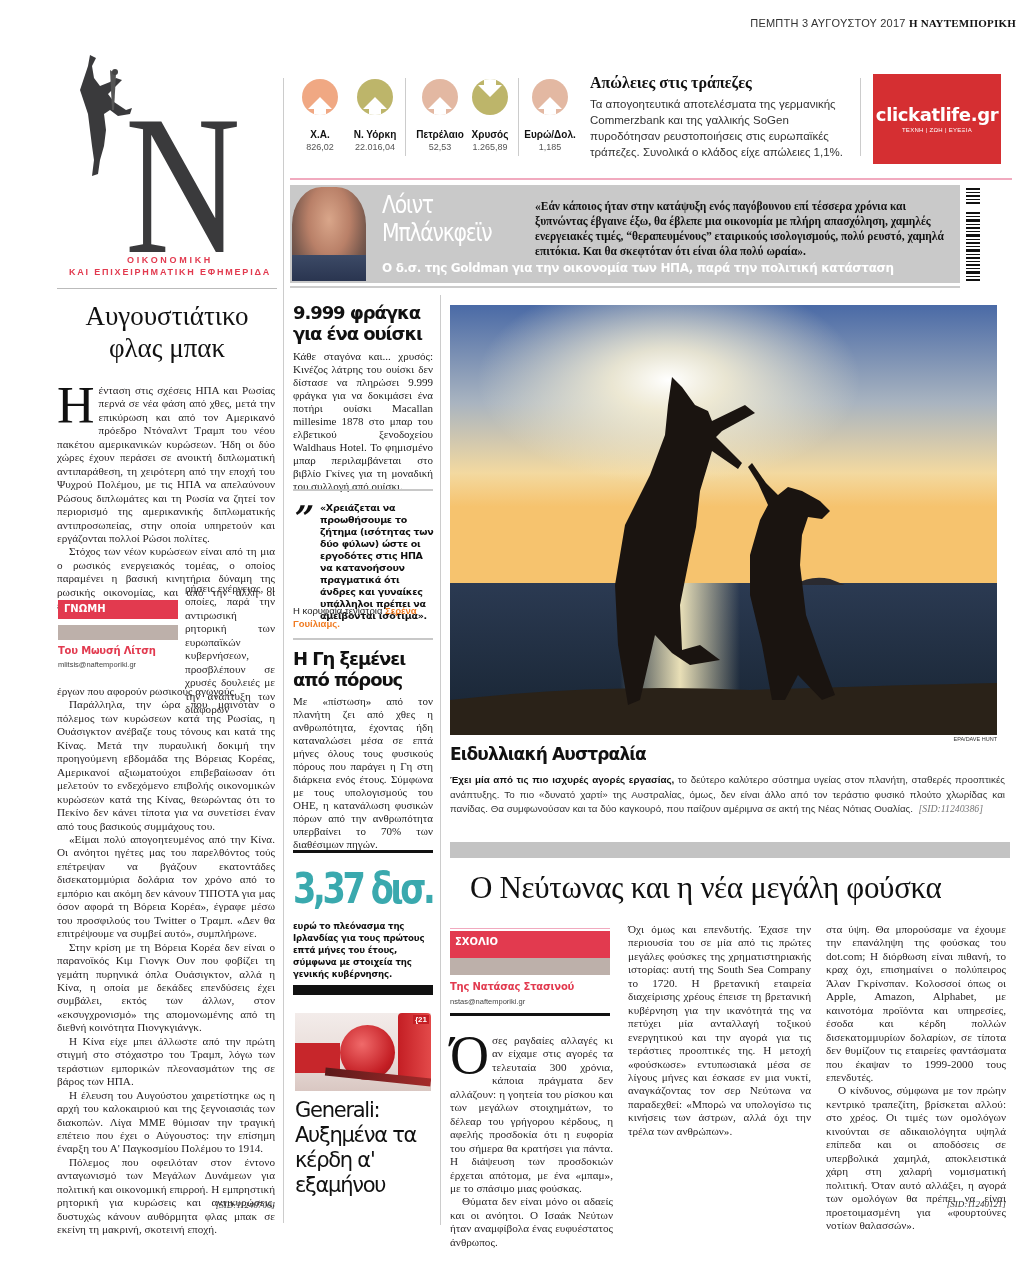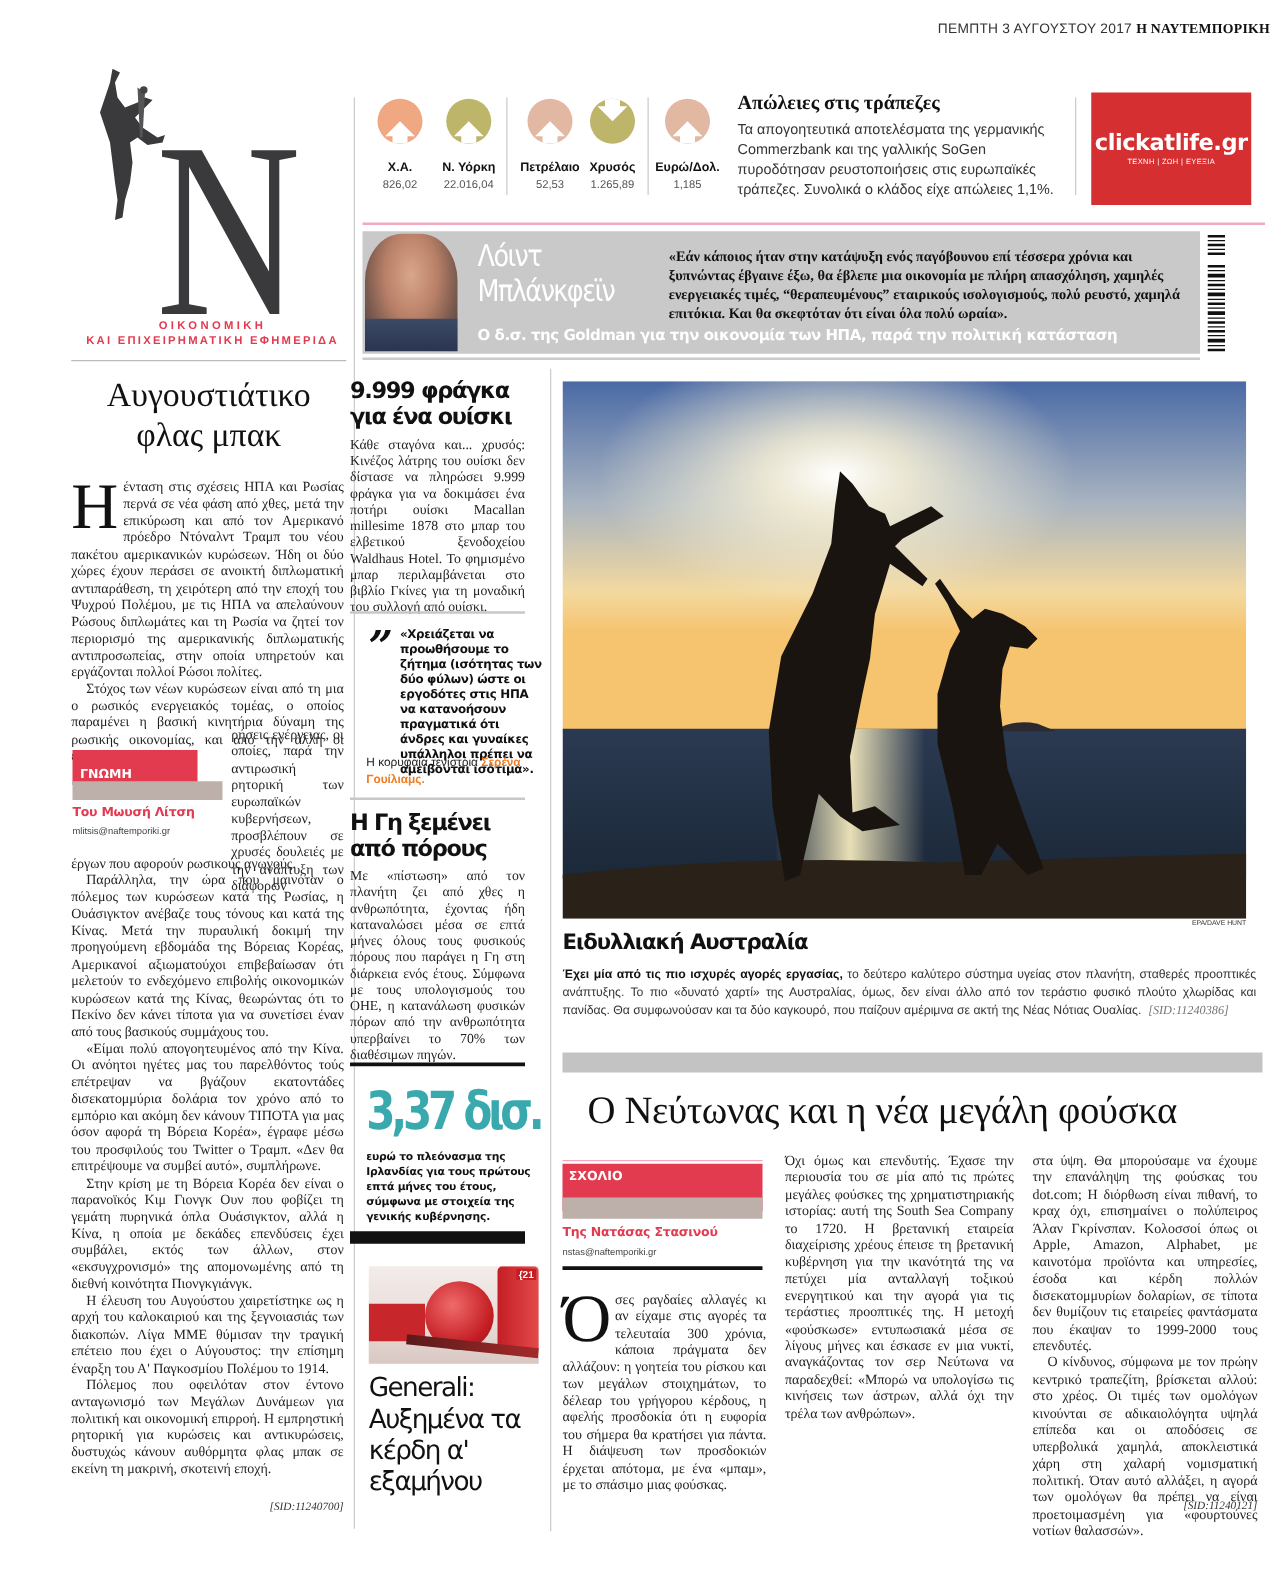--- a/index.html
+++ b/index.html
@@ -42,30 +42,30 @@
   #quote-banner .caption { position: absolute; left: 92px; top: 76px; font-family: "DejaVu Sans", sans-serif; font-size: 12px; color: #fff; font-weight: bold; letter-spacing: -0.03em; }
   #barcode { left: 966px; top: 188px; width: 20px; height: 95px; }
   #grey-rule { left: 290px; top: 286px; width: 670px; height: 2px; background: #ccc; }
 
   
   #editorial-title { left: 57px; top: 300px; width: 220px; text-align: center; font-family: "Liberation Serif", serif; font-size: 27px; line-height: 32px; color: #111; }
   .body-text { font-family: "Liberation Serif", serif; font-size: 11.2px; line-height: 13.45px; color: #231f20; text-align: justify; }
   #ed-p1 { left: 57px; top: 384px; width: 218px; }
   .dropcap-H { float: left; font-family: "Liberation Serif", serif; font-size: 52px; line-height: 40px; margin: 2px 4px 0 0; color: #111; }
   #ed-narrow { left: 185px; top: 582px; width: 90px; }
-  #gnomi-label { left: 58px; top: 600px; width: 100px; height: 19px; background: #e23a4f; color: #fff; font-family: "DejaVu Sans", sans-serif; font-weight: bold; font-size: 10px; padding: 14px 6px; }
+  #gnomi-label { left: 58px; top: 600px; width: 120px; height: 19px; background: #e23a4f; color: #fff; font-family: "DejaVu Sans", sans-serif; font-weight: bold; font-size: 10px; padding: 3px 6px; }
   #gnomi-band { left: 58px; top: 625px; width: 120px; height: 15px; background: #bdb0aa; }
   #gnomi-author { left: 58px; top: 645px; font-family: "DejaVu Sans", sans-serif; font-weight: bold; font-size: 10px; color: #e23a4f; letter-spacing: -0.02em; }
   #gnomi-email { left: 58px; top: 660px; font-family: "Liberation Sans", sans-serif; font-size: 7.5px; color: #444; }
   #ed-p2 { left: 57px; top: 685px; width: 218px; }
   #ed-sid { left: 57px; top: 1200px; width: 218px; text-align: right; font-style: italic; font-family: "Liberation Serif", serif; font-size: 9px; color: #333; }
   .indent { text-indent: 12px; }
 
   
-  .mid { left: 280px; width: 140px; }
+  .mid { left: 293px; width: 140px; }
   #vrule-mid { left: 440px; top: 295px; width: 1px; height: 930px; background: #ccc; }
   .mid-head { font-family: "DejaVu Sans", sans-serif; font-weight: bold; font-size: 18px; line-height: 21px; color: #111; letter-spacing: -0.06em; }
   .mid-body { font-family: "Liberation Serif", serif; font-size: 11px; line-height: 13px; color: #222; text-align: justify; }
   .grey-rule { height: 2px; background: #c8c8c8; }
   .black-rule { height: 3px; background: #111; }
   #quote-marks { left: 293px; top: 503px; font-family: "DejaVu Serif", serif; font-size: 34px; font-weight: bold; line-height: 30px; color: #111; transform: skewX(-12deg); }
   #serena-quote { left: 320px; top: 502px; width: 115px; font-family: "DejaVu Sans", sans-serif; font-size: 9.5px; font-weight: bold; line-height: 12px; color: #111; letter-spacing: -0.03em; }
   #serena-caption { left: 293px; top: 604px; width: 140px; font-family: "Liberation Sans", sans-serif; font-size: 9.5px; line-height: 13px; color: #222; }
   #serena-caption .hl { color: #f07b22; font-weight: bold; }
   #big-number { left: 293px; top: 866px; font-family: "DejaVu Sans", sans-serif; font-weight: bold; font-size: 42px; color: #3aa9ae; letter-spacing: -0.1em; transform: scaleX(0.8); transform-origin: left top; line-height: 46px; }
@@ -224,20 +224,21 @@
 <div id="ed-narrow" class="abs body-text">ρήσεις ενέργειας, οι οποίες, παρά την αντιρωσική ρητορική των ευρωπαϊκών κυβερνήσεων, προσβλέπουν σε χρυσές δουλειές με την ανάπτυξη των διάφορων</div>
 <div id="gnomi-label" class="abs">ΓΝΩΜΗ</div>
 <div id="gnomi-band" class="abs"></div>
 <div id="gnomi-author" class="abs">Του Μωυσή Λίτση</div>
 <div id="gnomi-email" class="abs">mlitsis@naftemporiki.gr</div>
 <div id="ed-p2" class="abs body-text">
   <div>έργων που αφορούν ρωσικούς αγωγούς.</div>
   <div class="indent">Παράλληλα, την ώρα που μαινόταν ο πόλεμος των κυρώσεων κατά της Ρωσίας, η Ουάσιγκτον ανέβαζε τους τόνους και κατά της Κίνας. Μετά την πυραυλική δοκιμή την προηγούμενη εβδομάδα της Βόρειας Κορέας, Αμερικανοί αξιωματούχοι επιβεβαίωσαν ότι μελετούν το ενδεχόμενο επιβολής οικονομικών κυρώσεων κατά της Κίνας, θεωρώντας ότι το Πεκίνο δεν κάνει τίποτα για να συνετίσει έναν από τους βασικούς συμμάχους του.</div>
   <div class="indent">«Είμαι πολύ απογοητευμένος από την Κίνα. Οι ανόητοι ηγέτες μας του παρελθόντος τούς επέτρεψαν να βγάζουν εκατοντάδες δισεκατομμύρια δολάρια τον χρόνο από το εμπόριο και ακόμη δεν κάνουν ΤΙΠΟΤΑ για μας όσον αφορά τη Βόρεια Κορέα», έγραφε μέσω του προσφιλούς του Twitter ο Τραμπ. «Δεν θα επιτρέψουμε να συμβεί αυτό», συμπλήρωνε.</div>
   <div class="indent">Στην κρίση με τη Βόρεια Κορέα δεν είναι ο παρανοϊκός Κιμ Γιονγκ Ουν που φοβίζει τη γεμάτη πυρηνικά όπλα Ουάσιγκτον, αλλά η Κίνα, η οποία με δεκάδες επενδύσεις έχει συμβάλει, εκτός των άλλων, στον «εκσυγχρονισμό» της απομονωμένης από τη διεθνή κοινότητα Πιονγκγιάνγκ.</div>
+  <div class="indent">Η Κίνα είχε μπει άλλωστε από την πρώτη στιγμή στο στόχαστρο του Τραμπ, λόγω των τεράστιων εμπορικών πλεονασμάτων της σε βάρος των ΗΠΑ.</div>
   <div class="indent">Η έλευση του Αυγούστου χαιρετίστηκε ως η αρχή του καλοκαιριού και της ξεγνοιασιάς των διακοπών. Λίγα ΜΜΕ θύμισαν την τραγική επέτειο που έχει ο Αύγουστος: την επίσημη έναρξη του Α' Παγκοσμίου Πολέμου το 1914.</div>
   <div class="indent">Πόλεμος που οφειλόταν στον έντονο ανταγωνισμό των Μεγάλων Δυνάμεων για πολιτική και οικονομική επιρροή. Η εμπρηστική ρητορική για κυρώσεις και αντικυρώσεις, δυστυχώς κάνουν αυθόρμητα φλας μπακ σε εκείνη τη μακρινή, σκοτεινή εποχή.</div>
 </div>
 <div id="ed-sid" class="abs">[SID:11240700]</div>
 
 <div id="vrule-mid" class="abs"></div>
 
 <div class="abs mid mid-head" style="top:302px;">9.999 φράγκα για ένα ουίσκι</div>
 <div class="abs mid mid-body" style="top:350px;">Κάθε σταγόνα και... χρυσός: Κινέζος λάτρης του ουίσκι δεν δίστασε να πληρώσει 9.999 φράγκα για να δοκιμάσει ένα ποτήρι ουίσκι Macallan millesime 1878 στο μπαρ του ελβετικού ξενοδοχείου Waldhaus Hotel. Το φημισμένο μπαρ περιλαμβάνεται στο βιβλίο Γκίνες για τη μοναδική του συλλογή από ουίσκι.</div>
 <div class="abs mid grey-rule" style="top:489px;"></div>
@@ -309,20 +310,21 @@
 <div id="pink-rule-2" class="abs"></div>
 <div id="sxolio-label" class="abs">ΣΧΟΛΙΟ</div>
 <div id="sxolio-band" class="abs"></div>
 <div id="sxolio-author" class="abs">Της Νατάσας Στασινού</div>
 <div id="sxolio-email" class="abs">nstas@naftemporiki.gr</div>
 <div id="sxolio-rule" class="abs"></div>
 
 <div id="nw-col1" class="abs body-text">
   <span class="dropcap-O">Ό</span>
   <span>σες ραγδαίες αλλαγές κι αν είχαμε στις αγορές τα τελευταία 300 χρόνια, κάποια πράγματα δεν αλλάζουν: η γοητεία του ρίσκου και των μεγάλων στοιχημάτων, το δέλεαρ του γρήγορου κέρδους, η αφελής προσδοκία ότι η ευφορία του σήμερα θα κρατήσει για πάντα. Η διάψευση των προσδοκιών έρχεται απότομα, με ένα «μπαμ», με το σπάσιμο μιας φούσκας.</span>
+  <div class="indent">Θύματα δεν είναι μόνο οι αδαείς και οι ανόητοι. Ο Ισαάκ Νεύτων ήταν αναμφίβολα ένας ευφυέστατος άνθρωπος.</div>
 </div>
 <div id="nw-col2" class="abs body-text">
   <div>Όχι όμως και επενδυτής. Έχασε την περιουσία του σε μία από τις πρώτες μεγάλες φούσκες της χρηματιστηριακής ιστορίας: αυτή της South Sea Company το 1720. Η βρετανική εταιρεία διαχείρισης χρέους έπεισε τη βρετανική κυβέρνηση για την ικανότητά της να πετύχει μία ανταλλαγή τοξικού ενεργητικού και την αγορά για τις τεράστιες προοπτικές της. Η μετοχή «φούσκωσε» εντυπωσιακά μέσα σε λίγους μήνες και έσκασε εν μια νυκτί, αναγκάζοντας τον σερ Νεύτωνα να παραδεχθεί: «Μπορώ να υπολογίσω τις κινήσεις των άστρων, αλλά όχι την τρέλα των ανθρώπων».</div>
 </div>
 <div id="nw-col3" class="abs body-text">
   <div>στα ύψη. Θα μπορούσαμε να έχουμε την επανάληψη της φούσκας του dot.com; Η διόρθωση είναι πιθανή, το κραχ όχι, επισημαίνει ο πολύπειρος Άλαν Γκρίνσπαν. Κολοσσοί όπως οι Apple, Amazon, Alphabet, με καινοτόμα προϊόντα και υπηρεσίες, έσοδα και κέρδη πολλών δισεκατομμυρίων δολαρίων, σε τίποτα δεν θυμίζουν τις εταιρείες φαντάσματα που έκαψαν το 1999-2000 τους επενδυτές.</div>
   <div class="indent">Ο κίνδυνος, σύμφωνα με τον πρώην κεντρικό τραπεζίτη, βρίσκεται αλλού: στο χρέος. Οι τιμές των ομολόγων κινούνται σε αδικαιολόγητα υψηλά επίπεδα και οι αποδόσεις σε υπερβολικά χαμηλά, αποκλειστικά χάρη στη χαλαρή νομισματική πολιτική. Όταν αυτό αλλάξει, η αγορά των ομολόγων θα πρέπει να είναι προετοιμασμένη για «φουρτούνες νοτίων θαλασσών».</div>
 </div>
 <div id="nw-sid" class="abs">[SID:11240121]</div>
 

